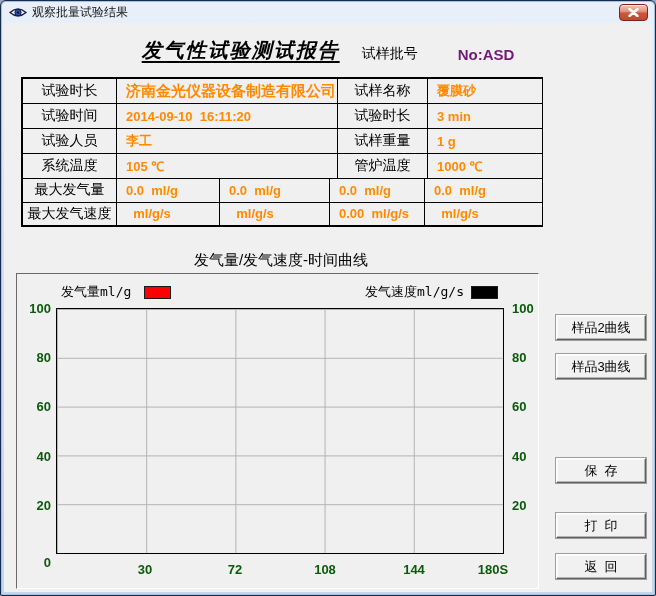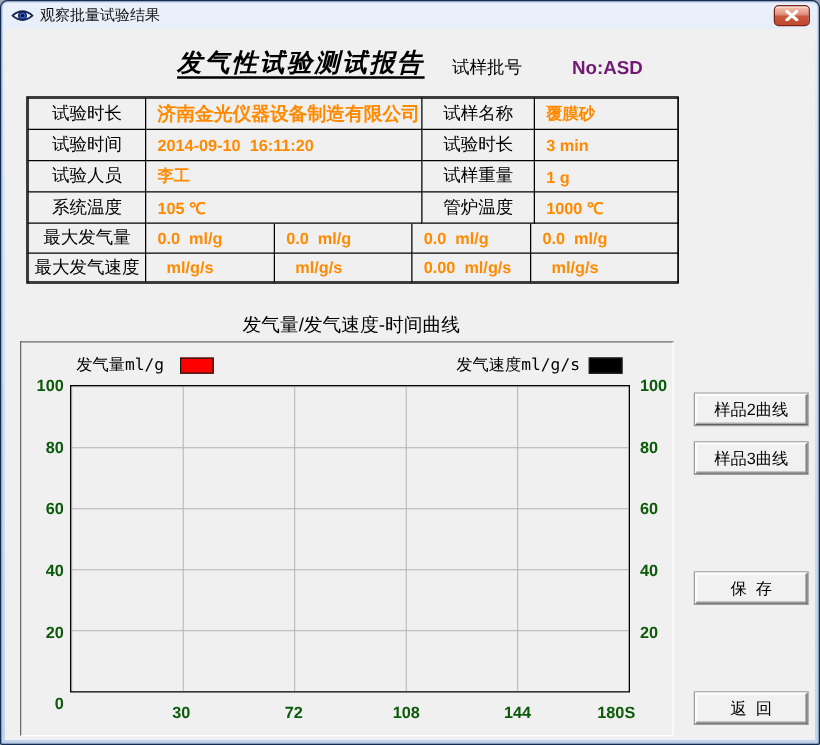--- a/index.html
+++ b/index.html
@@ -192,16 +192,17 @@
       <span class="xtick" style="left:128px;">30</span>
       <span class="xtick" style="left:218px;">72</span>
       <span class="xtick" style="left:308px;">108</span>
       <span class="xtick" style="left:397px;">144</span>
       <span class="xtick" style="left:476px;">180S</span>
     </div>
 
     <div class="btn" style="top:292px;">样品2曲线</div>
     <div class="btn" style="top:331px;">样品3曲线</div>
     <div class="btn" style="top:435px;">保  存</div>
+    <div class="btn" style="top:490px;">打  印</div>
     <div class="btn" style="top:531px;">返  回</div>
 
   </div>
 </div>
 
 </body></html>

